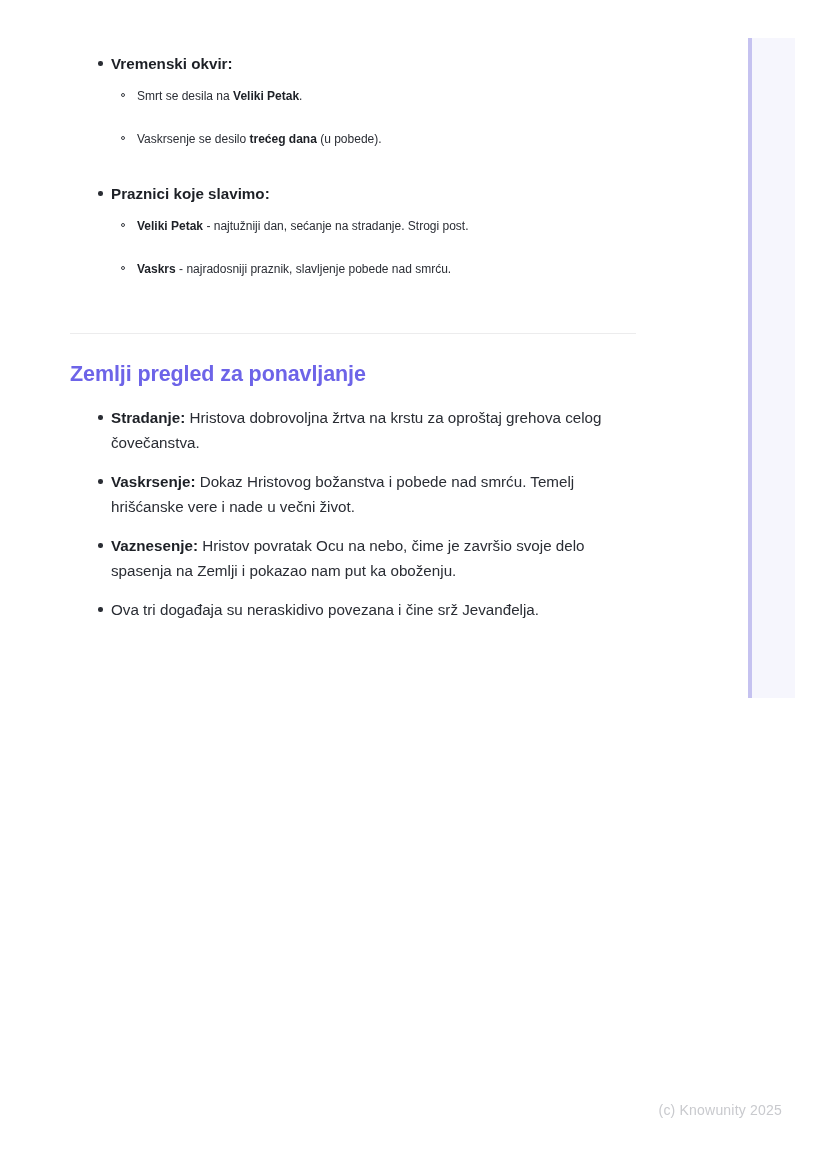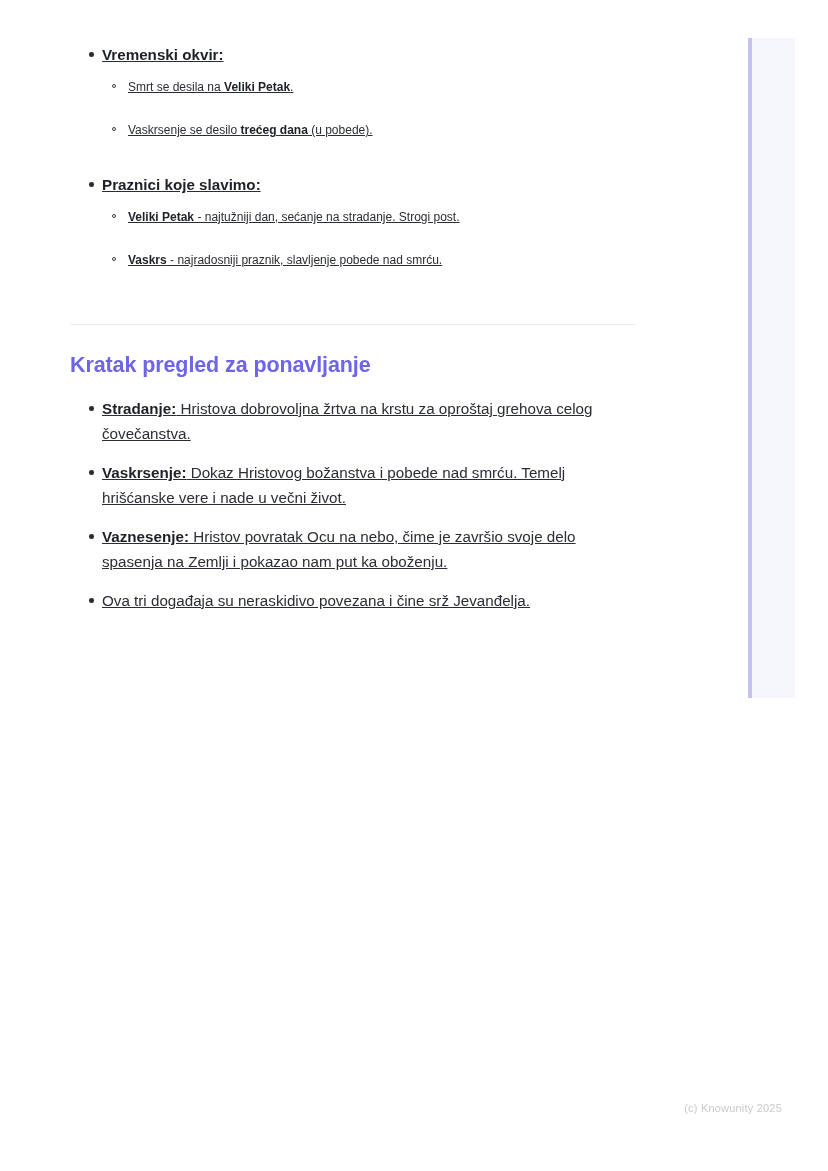--- a/index.html
+++ b/index.html
@@ -33,23 +33,22 @@
   
   .content {
     position: absolute;
     left: 70px;
     top: 34px;
     width: 566px;
   }
 
   ul.lvl1 {
     list-style: none;
-    margin: 8px;
+    margin: 17px;
     padding: 0;
-    text-decoration: underline;
   }
   ul.lvl1 > li.bullet {
     position: relative;
     padding-left: 24px;
     margin: 0 0 14px 0;
     font-size: 15.2px;
     line-height: 25px;
     color: #2a2d34;
   }
   ul.lvl1 > li.bullet::before {
@@ -109,21 +108,21 @@
     margin: 28px 0 18px 0;
     letter-spacing: -0.1px;
   }
 
   .footer {
     position: absolute;
     left: 0;
     top: 1102px;
     width: 782px;
     text-align: right;
-    font-size: 11px;
+    font-size: 14px;
     color: #c9cace;
     letter-spacing: 0.2px;
   }
 </style>
 </head>
 <body>
 
 <div class="side-panel"></div>
 
 <div class="content">
@@ -156,21 +155,21 @@
       </ul>
     </li>
 
     <div class="group-gap"></div>
 
 
   </ul>
 
   <hr class="divider">
 
-  <h2 class="section-title">Kratak pregled za ponavljanje</h2>
+  <h2 class="section-title">Zemlji pregled za ponavljanje</h2>
 
   <ul class="lvl1">
     <li class="bullet">
       <span class="b">Stradanje:</span><span> Hristova dobrovoljna žrtva na krstu za oproštaj grehova celog čovečanstva.</span>
     </li>
     <li class="bullet">
       <span class="b">Vaskrsenje:</span><span> Dokaz Hristovog božanstva i pobede nad smrću. Temelj hrišćanske vere i nade u večni život.</span>
     </li>
     <li class="bullet">
       <span class="b">Vaznesenje:</span><span> Hristov povratak Ocu na nebo, čime je završio svoje delo spasenja na Zemlji i pokazao nam put ka oboženju.</span>

